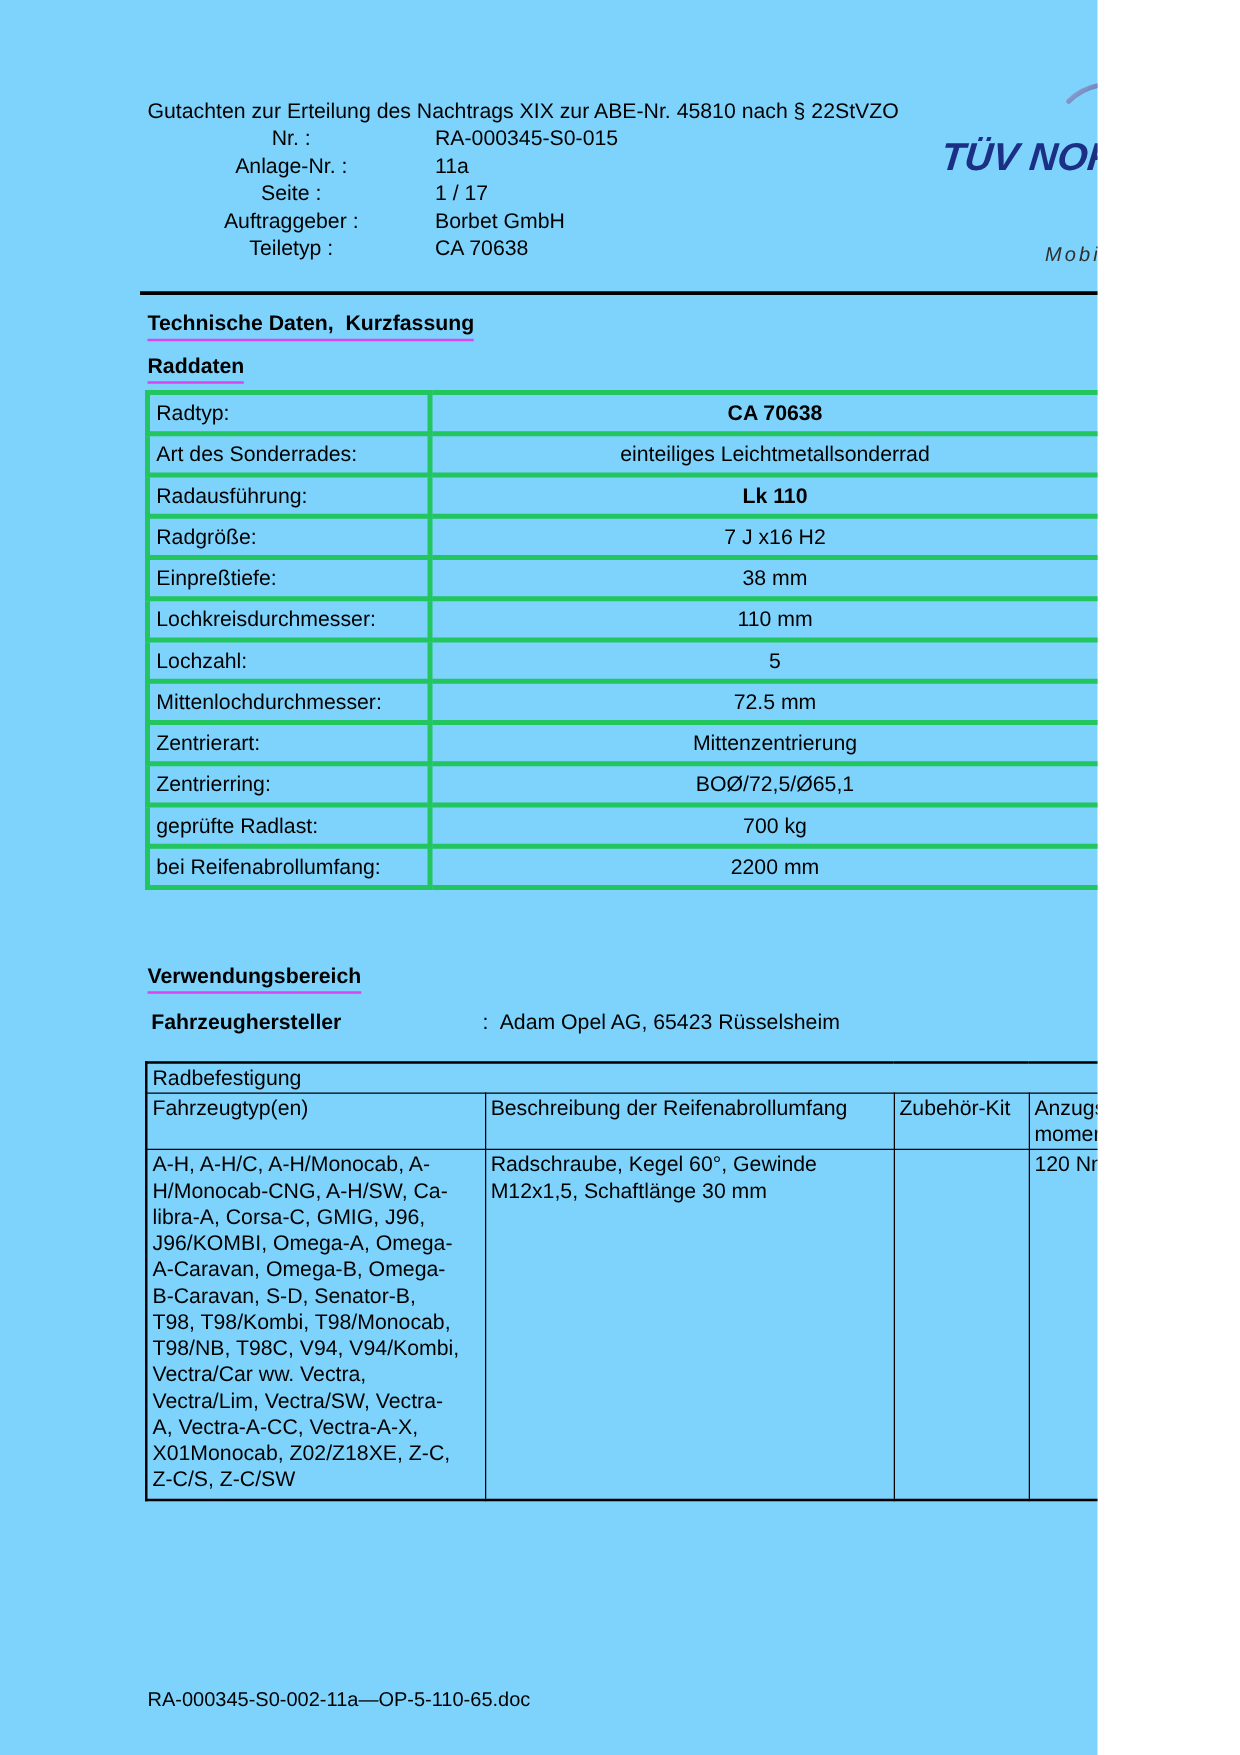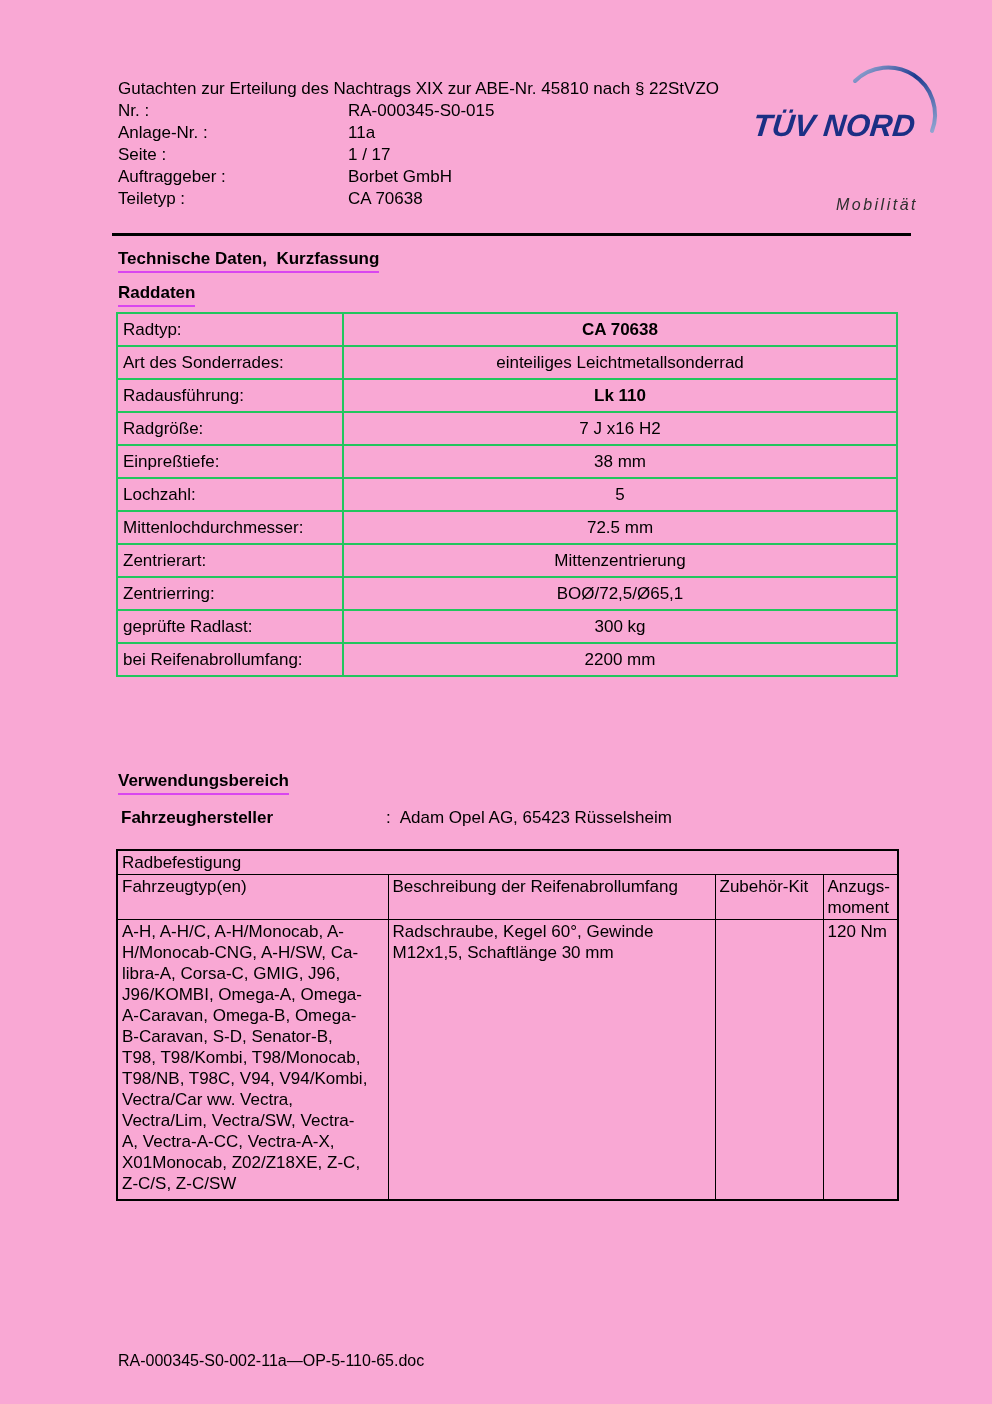--- a/index.html
+++ b/index.html
@@ -1,36 +1,36 @@
 <!DOCTYPE html>
 <html><head>
 <meta charset="utf-8">
 <style>
   * { box-sizing: border-box; }
   html, body { margin: 0; padding: 0; background: #ffffff; }
   .page {
     position: relative;
-    width: 992px;
+    width: 878px;
     height: 1404px;
-    background: #f9a8d4;
+    background: #7dd3fc;
     font-family: "Liberation Sans", "DejaVu Sans", sans-serif;
     color: #000000;
     overflow: hidden;
   }
 
   
   .header-block {
     position: absolute;
     left: 118px;
     top: 78px;
     width: 640px;
     font-size: 17px;
     line-height: 22px;
   }
-  .header-field { display: flex; }
+  .header-field { display: flex; text-align: center; }
   .header-field .hlabel { width: 230px; flex: 0 0 230px; }
 
   
   .logo { position: absolute; left: 745px; top: 48px; width: 205px; height: 122px; }
   .logo svg { position: absolute; left: 0; top: 0; }
   .logo-text {
     position: absolute;
     left: 8px;
     top: 60px;
     font-style: italic;
@@ -81,21 +81,21 @@
   
   table { border-collapse: collapse; table-layout: fixed; }
   .raddaten-table {
     position: absolute;
     left: 116px;
     top: 312px;
     width: 782px;
     font-size: 17px;
   }
   .raddaten-table td {
-    border: 2px solid #22c55e;
+    border: 4px solid #22c55e;
     height: 33px;
     padding: 0 5px;
   }
   .raddaten-table { border: 2px solid #000; }
   .raddaten-table td.rlabel { width: 226px; text-align: left; }
   .raddaten-table td.rvalue { text-align: center; }
   .raddaten-table tr.bold-value td.rvalue { font-weight: bold; }
 
   
   .hersteller-line {
@@ -201,38 +201,42 @@
       </tr>
       <tr>
         <td class="rlabel">Radgröße:</td>
         <td class="rvalue">7 J x16 H2</td>
       </tr>
       <tr>
         <td class="rlabel">Einpreßtiefe:</td>
         <td class="rvalue">38 mm</td>
       </tr>
       <tr>
+        <td class="rlabel">Lochkreisdurchmesser:</td>
+        <td class="rvalue">110 mm</td>
+      </tr>
+      <tr>
         <td class="rlabel">Lochzahl:</td>
         <td class="rvalue">5</td>
       </tr>
       <tr>
         <td class="rlabel">Mittenlochdurchmesser:</td>
         <td class="rvalue">72.5 mm</td>
       </tr>
       <tr>
         <td class="rlabel">Zentrierart:</td>
         <td class="rvalue">Mittenzentrierung</td>
       </tr>
       <tr>
         <td class="rlabel">Zentrierring:</td>
         <td class="rvalue">BOØ/72,5/Ø65,1</td>
       </tr>
       <tr>
         <td class="rlabel">geprüfte Radlast:</td>
-        <td class="rvalue">300 kg</td>
+        <td class="rvalue">700 kg</td>
       </tr>
       <tr>
         <td class="rlabel">bei Reifenabrollumfang:</td>
         <td class="rvalue">2200 mm</td>
       </tr>
     </tbody>
   </table>
 
   <div class="sec-heading h-verw">Verwendungsbereich</div>
 

